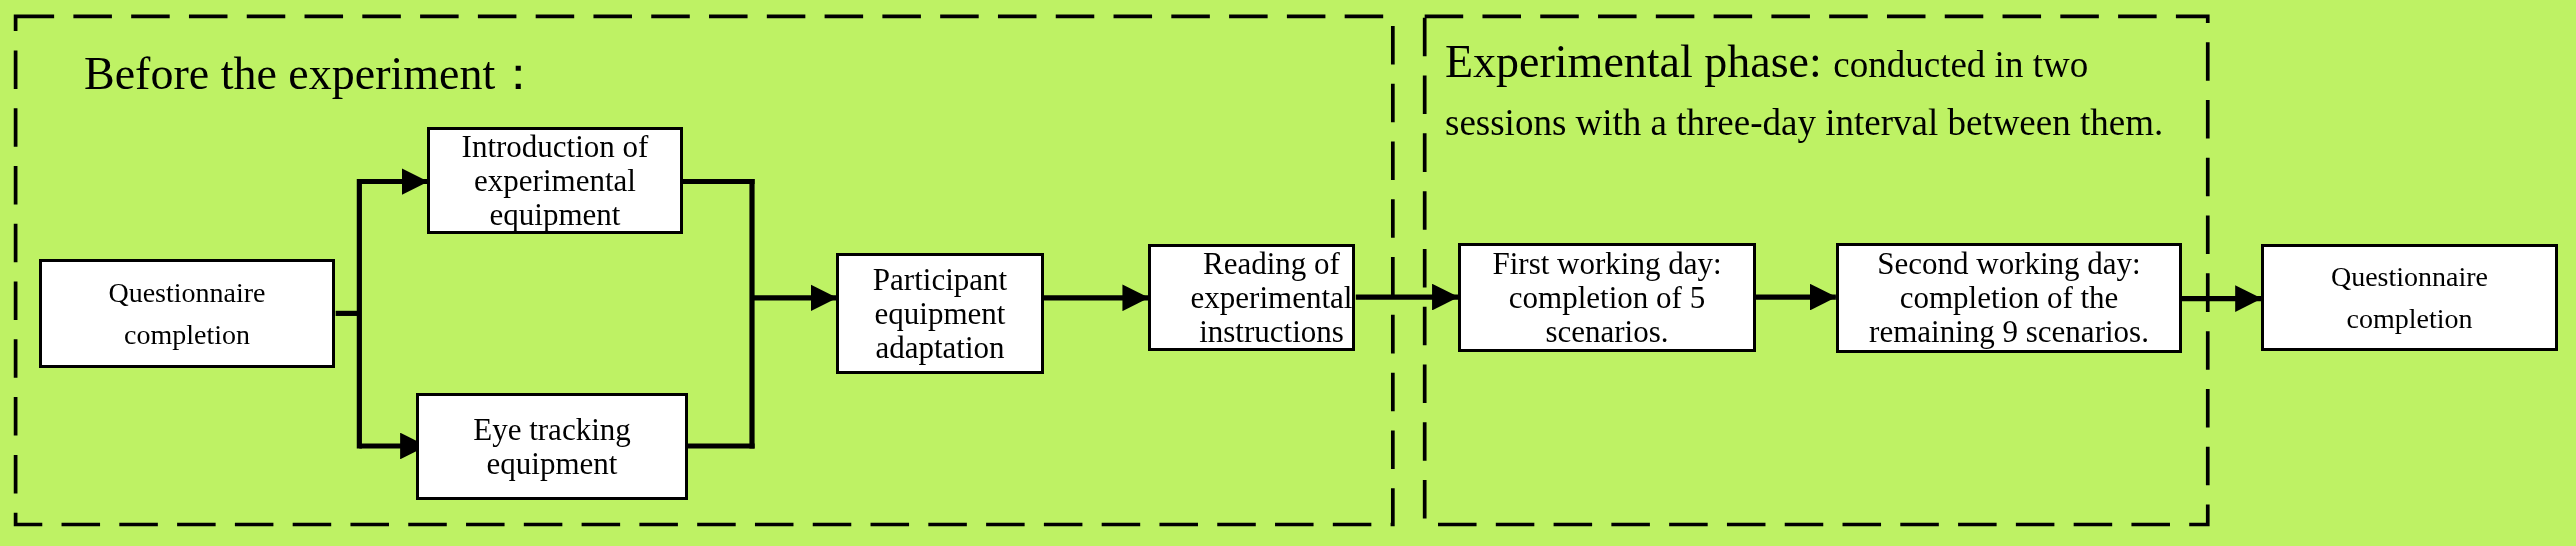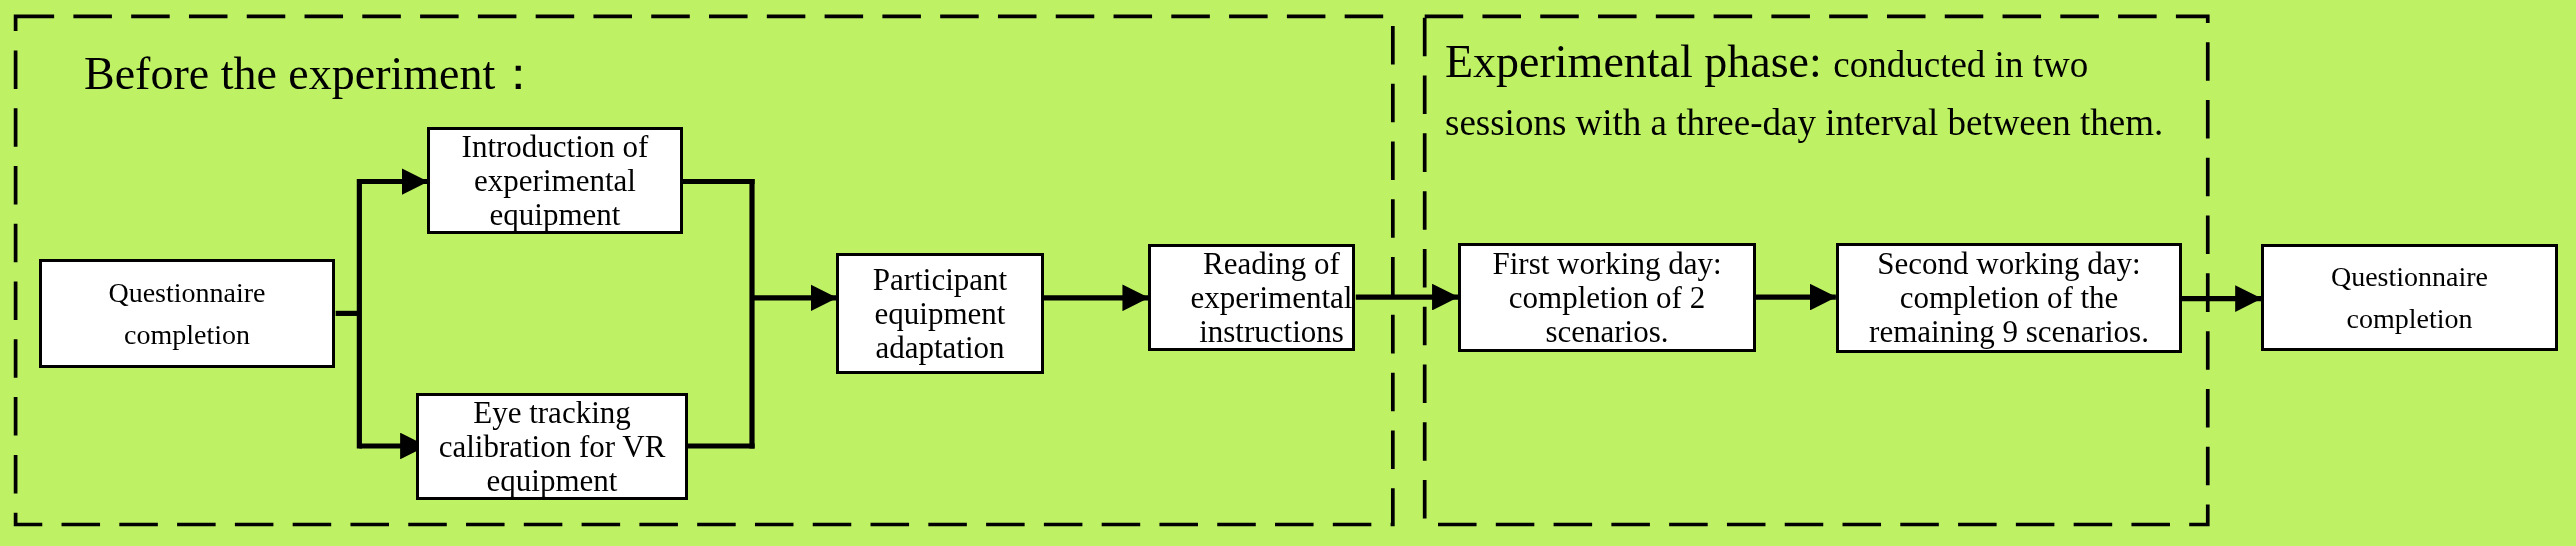--- a/index.html
+++ b/index.html
@@ -92,39 +92,38 @@
   </div>
 
   <div class="fbox f42" id="box-introduction">
     <div class="ln">Introduction of</div>
     <div class="ln">experimental</div>
     <div class="ln">equipment</div>
   </div>
 
   <div class="fbox f42" id="box-eye-tracking">
     <div class="ln">Eye tracking</div>
-    <div class="ln">calibration for VR</div>
     <div class="ln">equipment</div>
   </div>
 
   <div class="fbox f42" id="box-adaptation">
     <div class="ln">Participant</div>
     <div class="ln">equipment</div>
     <div class="ln">adaptation</div>
   </div>
 
   <div class="fbox f42" id="box-reading">
     <div class="ln">Reading of</div>
     <div class="ln">experimental</div>
     <div class="ln">instructions</div>
   </div>
 
   <div class="fbox f42" id="box-day1">
     <div class="ln">First working day:</div>
-    <div class="ln">completion of 2</div>
+    <div class="ln">completion of 5</div>
     <div class="ln">scenarios.</div>
   </div>
 
   <div class="fbox f42" id="box-day2">
     <div class="ln">Second working day:</div>
     <div class="ln">completion of the</div>
     <div class="ln">remaining 9 scenarios.</div>
   </div>
 
   <div class="fbox f46" id="box-questionnaire-post">

